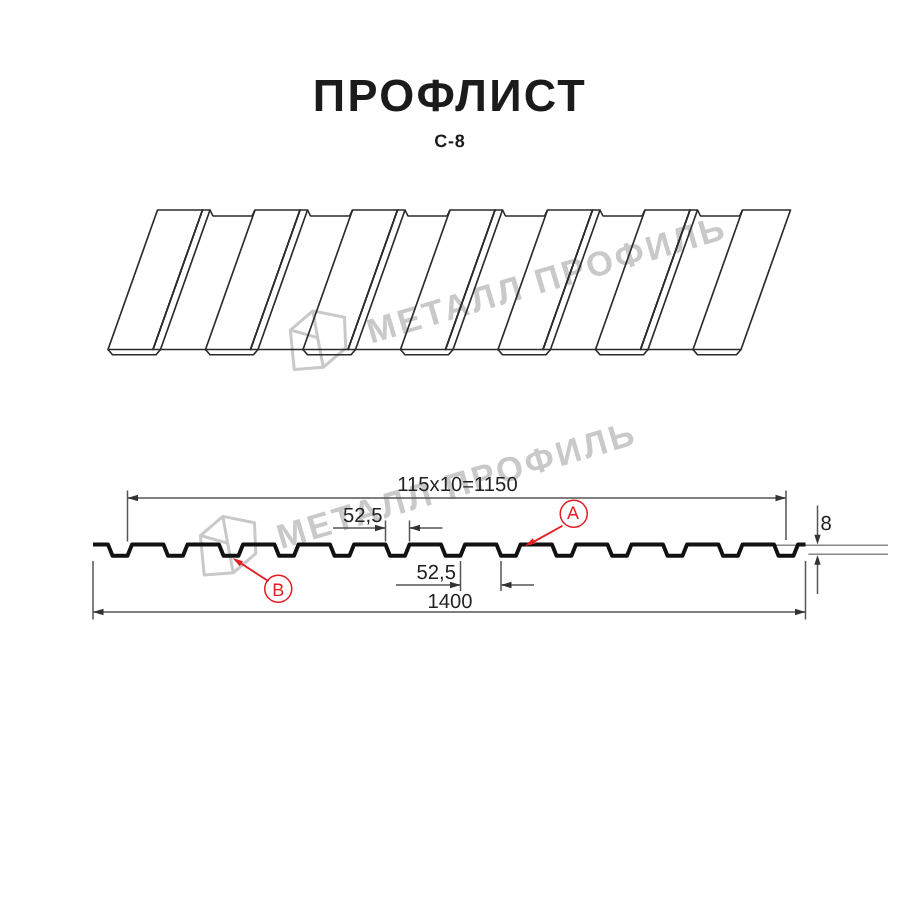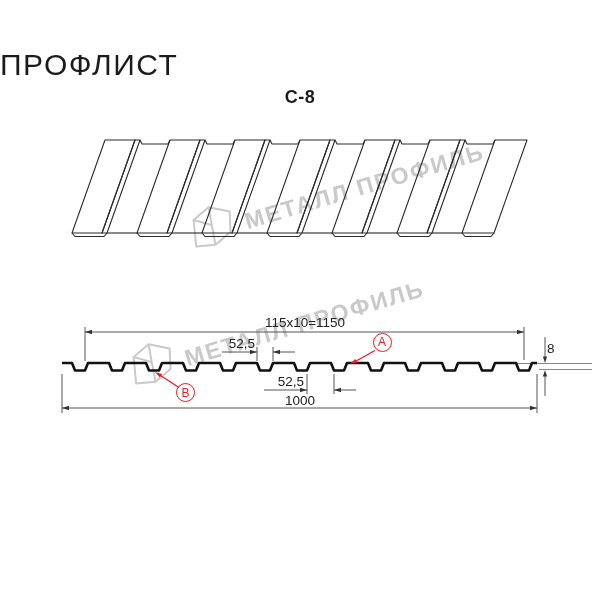--- a/index.html
+++ b/index.html
@@ -5,26 +5,26 @@
   html,body{margin:0;padding:0;background:#fff;}
   #stage{
     position:relative;width:600px;height:600px;background:#ffffff;
     overflow:hidden;
     font-family:"Liberation Sans","DejaVu Sans",sans-serif;
     color:#1b1b1b;
   }
   .abs{position:absolute;}
   
   .title{
-    left:0;right:0;top:48px;text-align:left;
-    font-size:30px;font-weight:400;letter-spacing:1.5px;color:#1b1b1b;
+    left:0;right:0;top:48px;text-align:center;
+    font-size:30px;font-weight:700;letter-spacing:1.5px;color:#1b1b1b;
   }
   .subtitle{
     left:0;right:0;top:87px;text-align:center;
-    font-size:18px;font-weight:700;letter-spacing:.5px;color:#1b1b1b;
+    font-size:12px;font-weight:700;letter-spacing:.5px;color:#1b1b1b;
   }
   
   .watermark{
     display:flex;align-items:flex-end;gap:9px;
     transform:rotate(-16.5deg);transform-origin:0 100%;
     color:#c9c9c9;white-space:nowrap;pointer-events:none;
   }
   .watermark .wm-text{
     font-size:23px;font-weight:700;letter-spacing:2px;line-height:1;
     padding-bottom:4px;
@@ -176,20 +176,20 @@
       <path d="M375,350.5 L353,362.8" fill="none"></path>
       <polygon points="350,364 355.1,358.9 357.1,362.4" stroke="none"></polygon>
       <path d="M179,387.5 L159,374.5" fill="none"></path>
       <polygon points="155,372 162,374.1 159.8,377.5" stroke="none"></polygon>
     </g>
   </svg>
 
   <span class="abs dim dim-coverage">115x10=1150</span>
   <span class="abs dim dim-top52">52,5</span>
   <span class="abs dim dim-bot52">52,5</span>
-  <span class="abs dim dim-1200">1000</span>
+  <span class="abs dim dim-1200">1400</span>
   <span class="abs dim dim-8">8</span>
 
   <div id="marker-a" class="abs marker">А</div>
   <div id="marker-b" class="abs marker">В</div>
 
 
 </div>
 
 </body></html>

